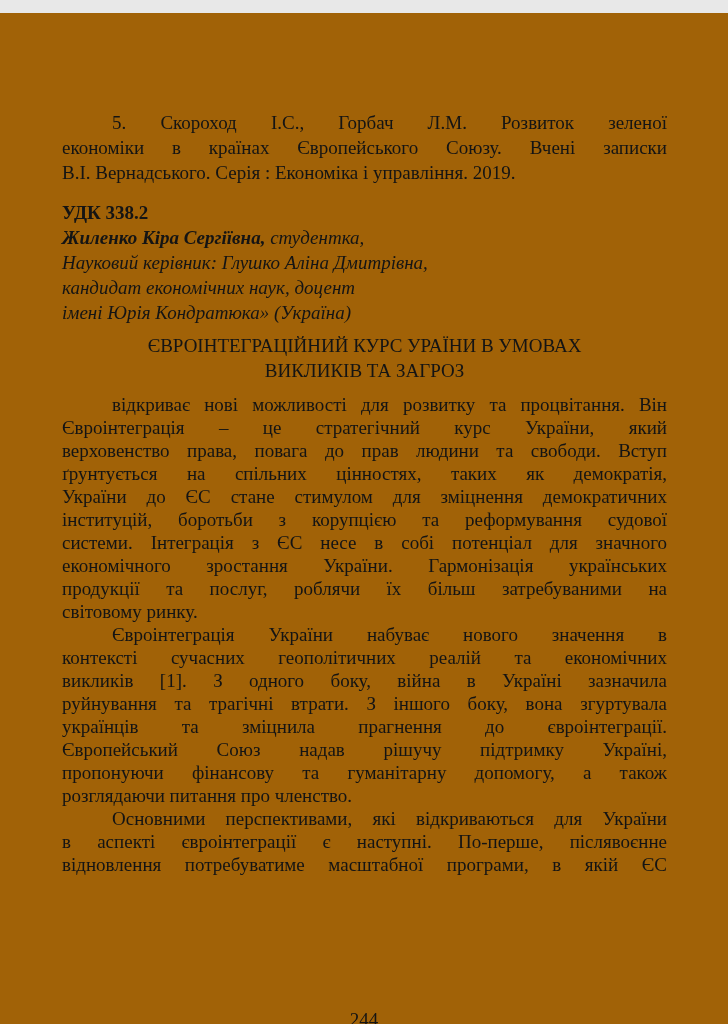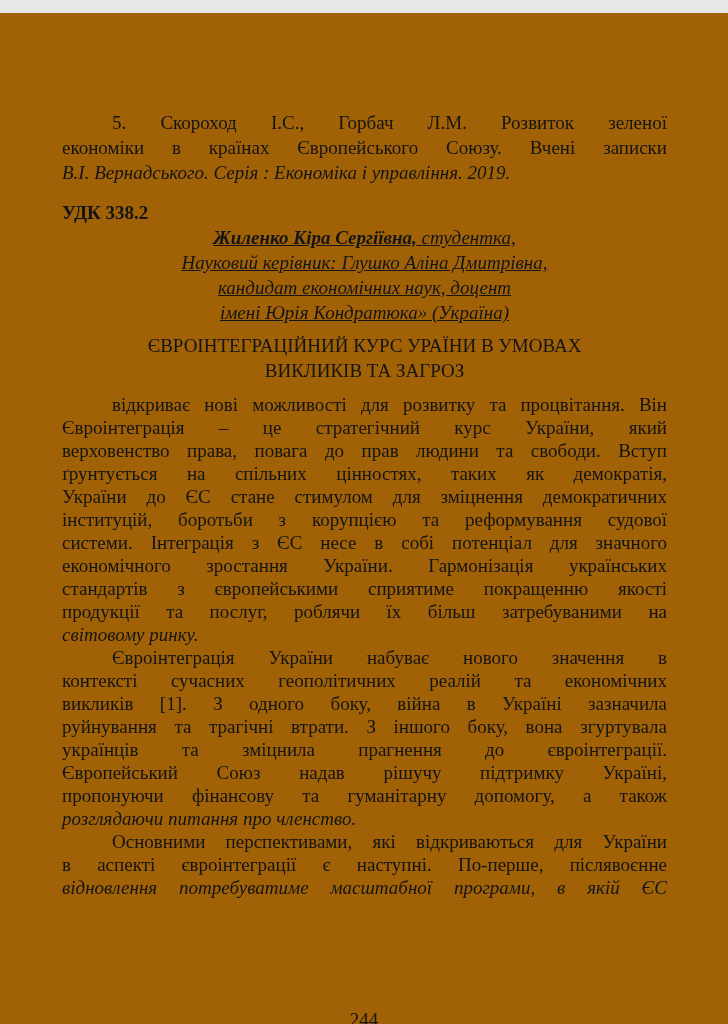--- a/index.html
+++ b/index.html
@@ -28,39 +28,37 @@
   .para .line {
     line-height: 23px;
     text-align: justify;
     text-align-last: justify;
     -moz-text-align-last: justify;
     white-space: normal;
   }
   .para .line:first-child { text-indent: 50px; }
   .para .line:last-child {
     text-align-last: left;
-    font-style: italic;
     -moz-text-align-last: left;
   }
   
   .para.cont .line:last-child {
     text-align-last: justify;
     -moz-text-align-last: justify;
   }
   .reference .line { line-height: 25px; }
   .udc {
     margin-top: 15px;
     line-height: 25px;
     font-weight: bold;
   }
   .authors {
     line-height: 25px;
-    text-align: center;
+    text-align: left;
     font-style: italic;
-    text-decoration: underline;
   }
   .authors .author-name { font-weight: bold; }
   .doc-title {
     margin-top: 8px;
     line-height: 25px;
     text-align: center;
   }
   .body-para { margin-top: 0; }
   .body-para.first { margin-top: 10px; }
   .page-number {
@@ -105,21 +103,20 @@
 
     <div class="para body-para first">
         <div class="line">відкриває нові можливості для розвитку та процвітання. Він</div>
         <div class="line">Євроінтеграція – це стратегічний курс України, який</div>
         <div class="line">верховенство права, повага до прав людини та свободи. Вступ</div>
         <div class="line">ґрунтується на спільних цінностях, таких як демократія,</div>
         <div class="line">України до ЄС стане стимулом для зміцнення демократичних</div>
         <div class="line">інституцій, боротьби з корупцією та реформування судової</div>
         <div class="line">системи. Інтеграція з ЄС несе в собі потенціал для значного</div>
         <div class="line">економічного зростання України. Гармонізація українських</div>
-        <div class="line">стандартів з європейськими сприятиме покращенню якості</div>
         <div class="line">продукції та послуг, роблячи їх більш затребуваними на</div>
         <div class="line">світовому ринку.</div>
       </div>
 
     <div class="para body-para">
         <div class="line">Євроінтеграція України набуває нового значення в</div>
         <div class="line">контексті сучасних геополітичних реалій та економічних</div>
         <div class="line">викликів [1]. З одного боку, війна в Україні зазначила</div>
         <div class="line">руйнування та трагічні втрати. З іншого боку, вона згуртувала</div>
         <div class="line">українців та зміцнила прагнення до євроінтеграції.</div>

